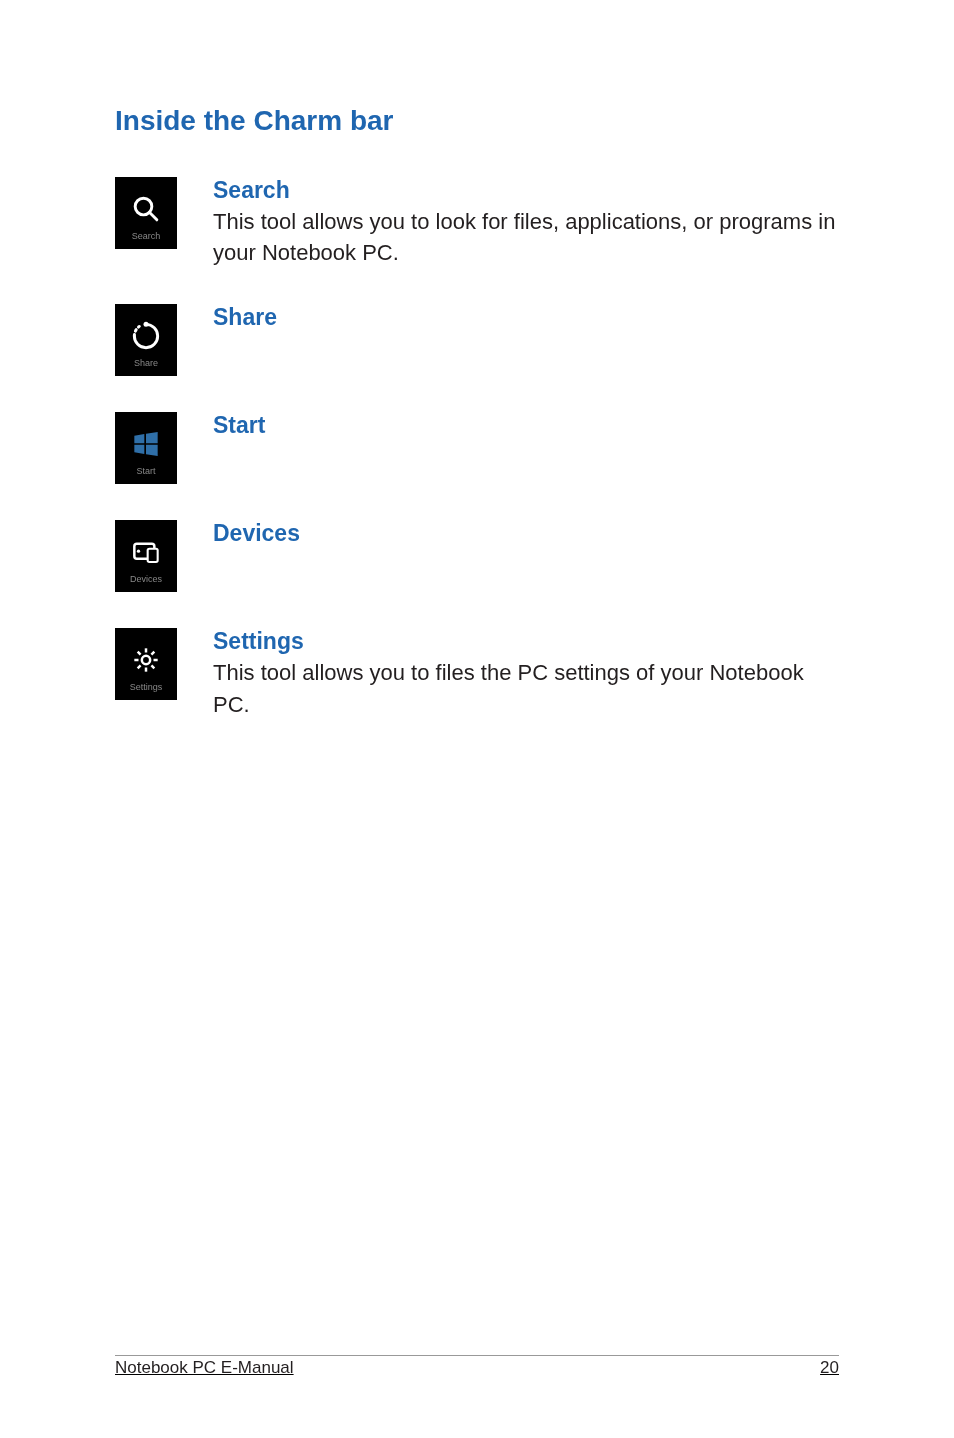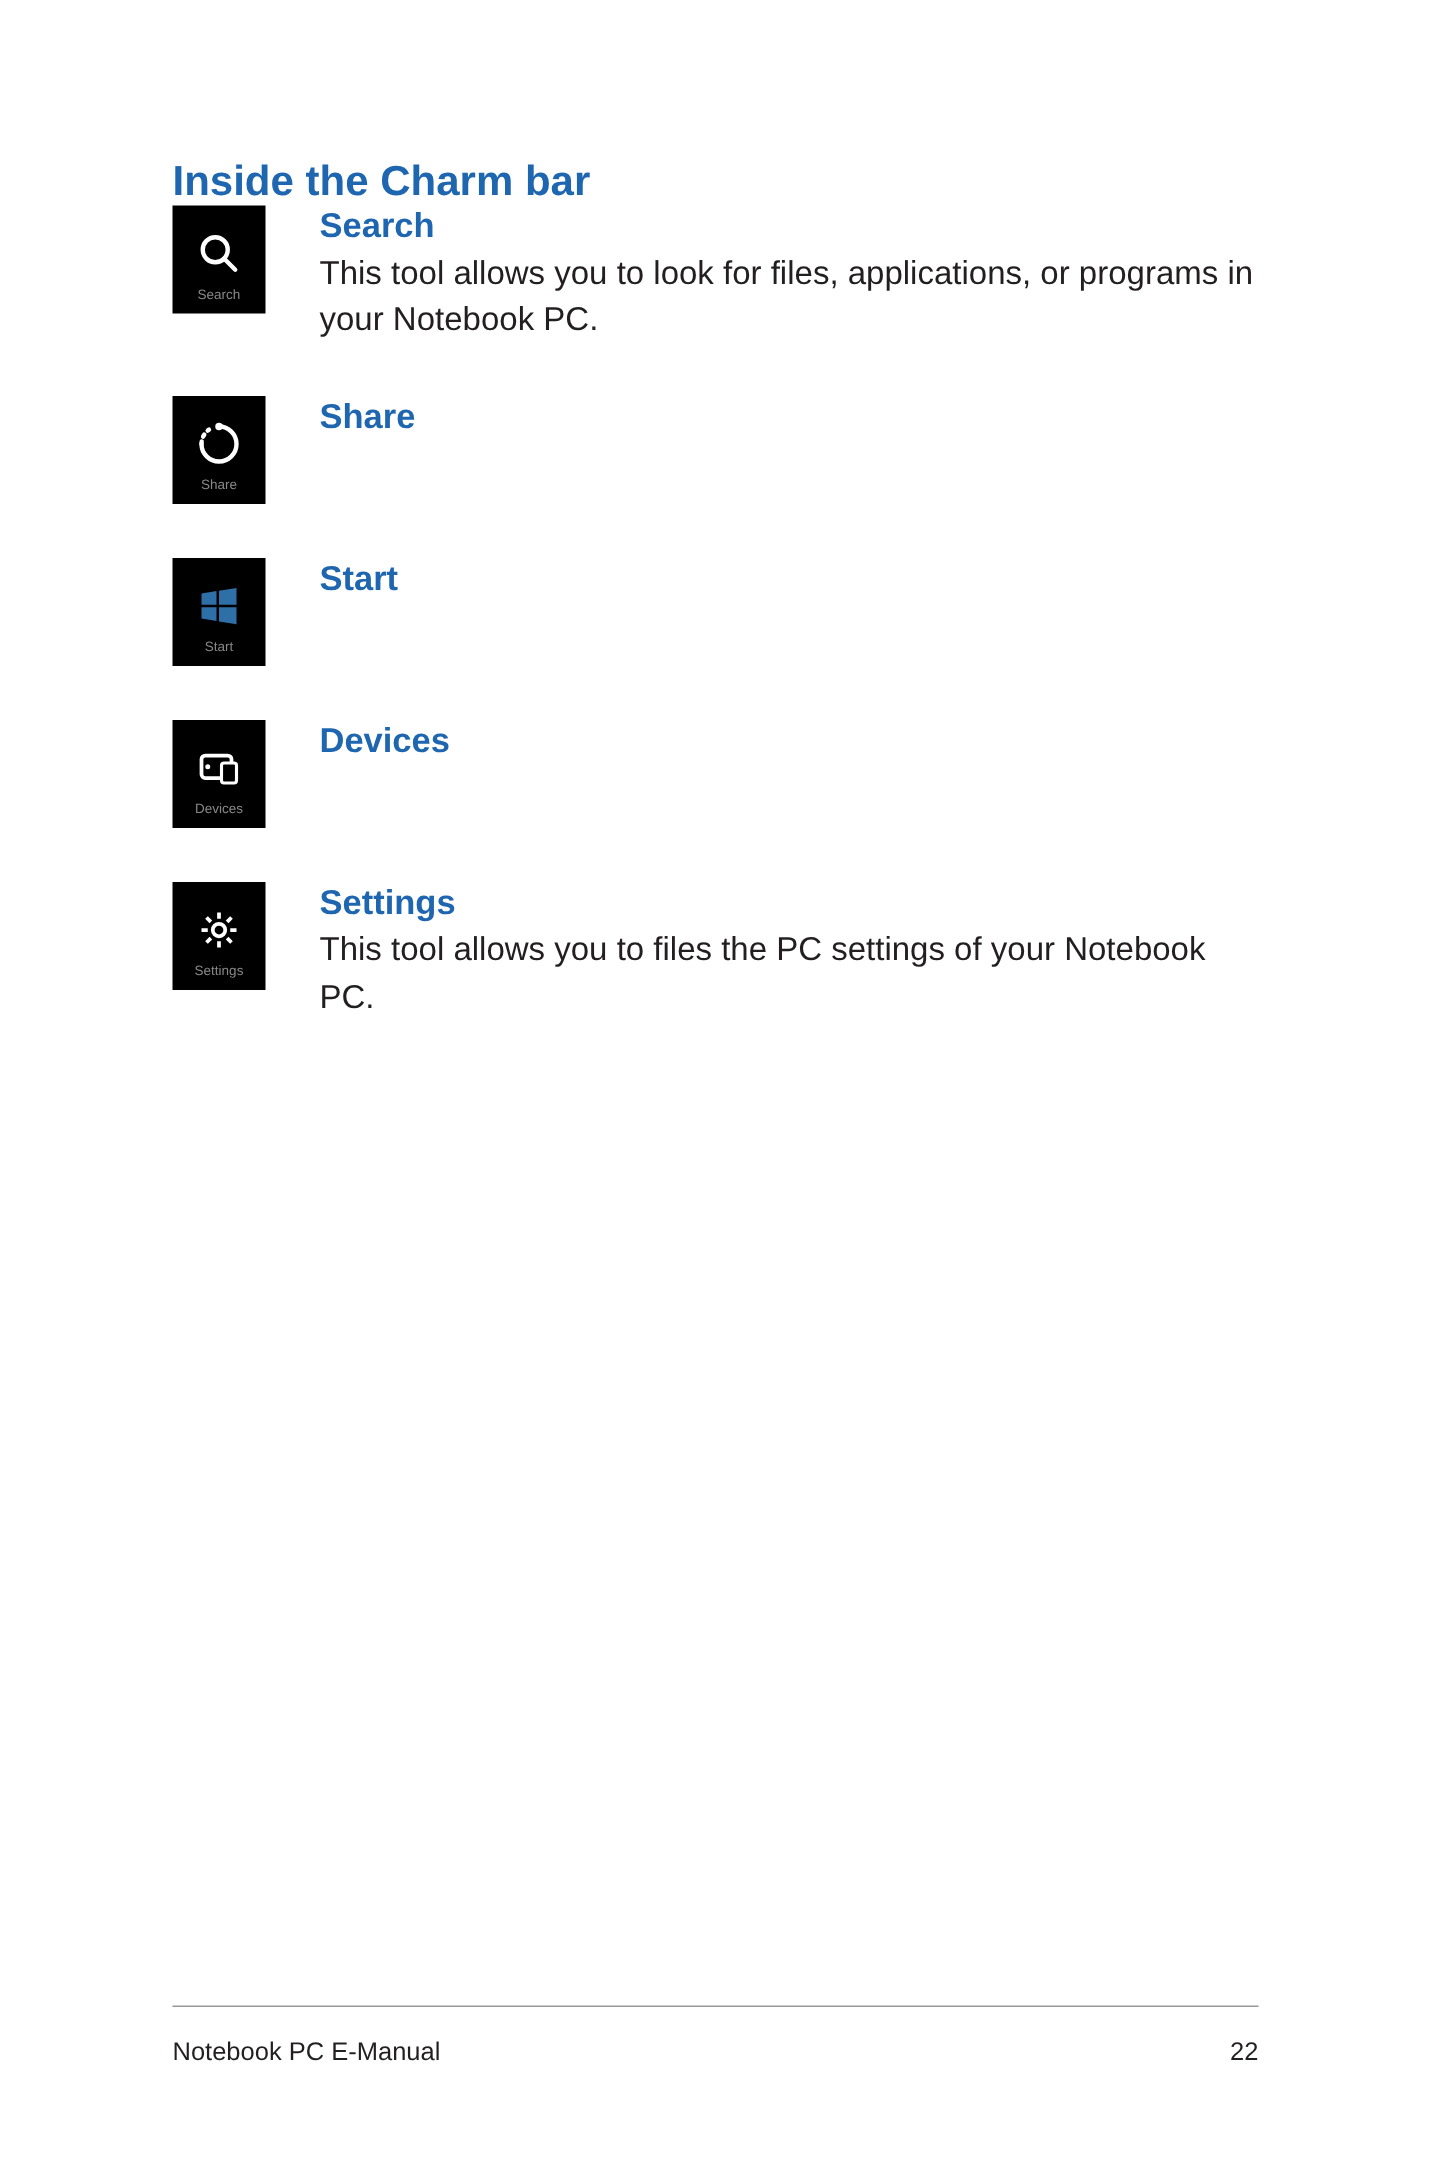--- a/index.html
+++ b/index.html
@@ -12,20 +12,21 @@
       height: 1438px;
       background: #ffffff;
       font-family: "Segoe UI", "Myriad Pro", Arial, sans-serif;
       position: relative;
       padding: 105px 115px 0 115px;
     }
     .page-heading {
       color: #1f66b0;
       font-size: 28px;
       font-weight: 700;
+      margin-bottom: 40px;
     }
     .charm-item {
       display: flex;
       align-items: flex-start;
       margin-bottom: 36px;
     }
     .charm-icon-box {
       width: 62px;
       height: 72px;
       background: #000000;
@@ -63,24 +64,25 @@
       color: #231f20;
       font-size: 22px;
       line-height: 1.42;
     }
     .footer {
       position: absolute;
       bottom: 60px;
       left: 115px;
       right: 115px;
       border-top: 1px solid #999;
-      padding-top: 20px;
+      padding-top: 2px;
       display: flex;
       justify-content: space-between;
       align-items: center;
+      text-decoration: underline;
     }
     .footer-title {
       color: #231f20;
       font-size: 17px;
     }
     .footer-page {
       color: #231f20;
       font-size: 17px;
     }
   </style>
@@ -176,14 +178,14 @@
     <div class="charm-icon-label">Settings</div>
   </div>
   <div class="charm-text">
     <div class="charm-title">Settings</div>
     <div class="charm-description">This tool allows you to files the PC settings of your Notebook PC.</div>
   </div>
 </div>
 
 <div class="footer">
   <span class="footer-title">Notebook PC E-Manual</span>
-  <span class="footer-page">22</span>
+  <span class="footer-page">20</span>
 </div>
 
 </body></html>

